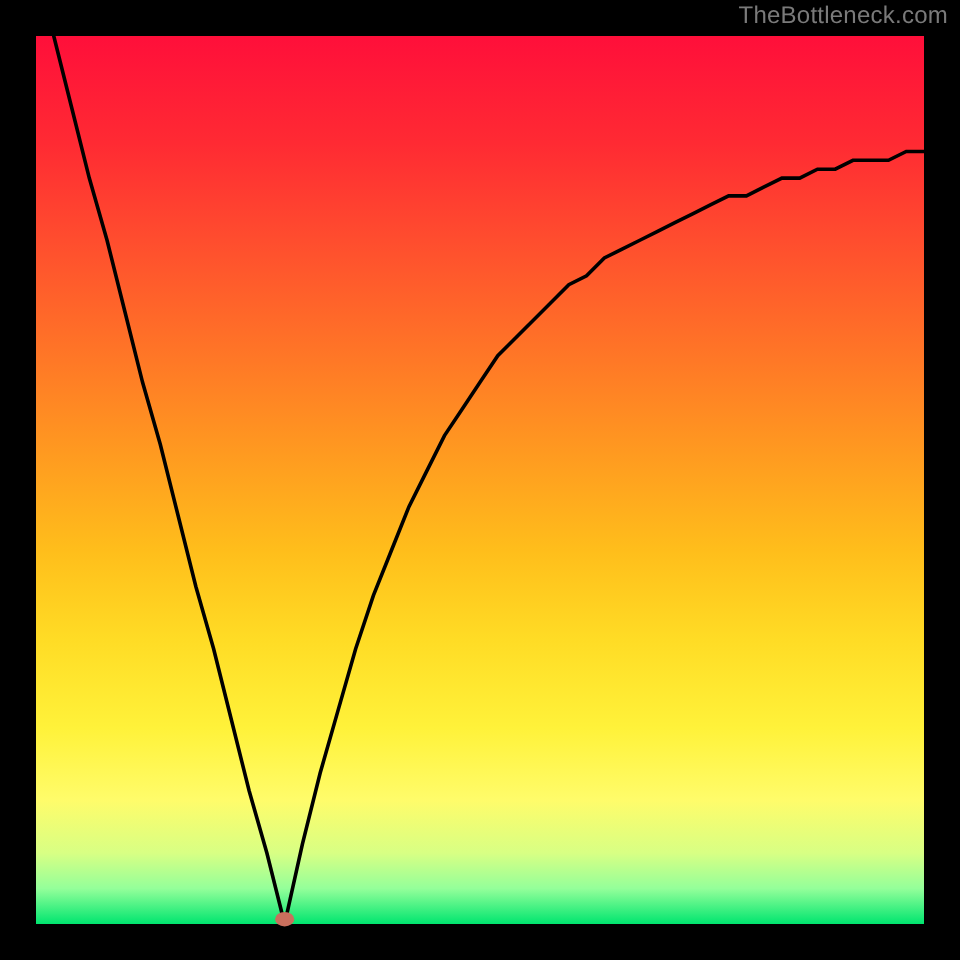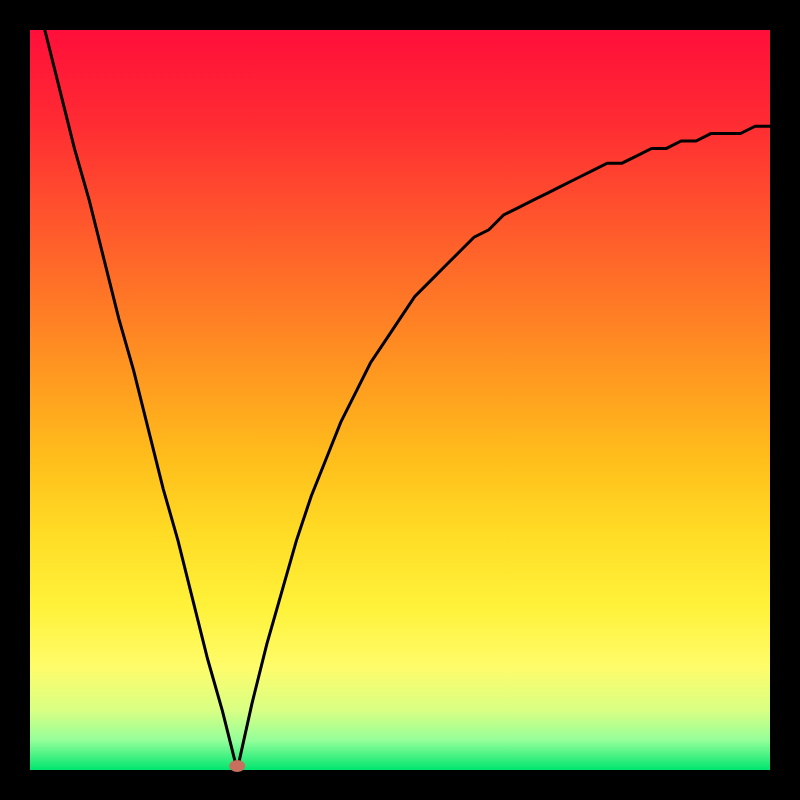--- a/index.html
+++ b/index.html
@@ -31,20 +31,21 @@
     position: absolute;
     top: 0;
     left: 0;
   }
 </style>
 </head>
 <body>
 
 <div class="frame">
 
+  <div class="watermark">TheBottleneck.com</div>
 
   <svg id="chart-svg" width="800" height="800" viewBox="0 0 800 800">
     <defs>
       <linearGradient id="bg-grad" x1="0" y1="0" x2="0" y2="1">
           <stop offset="0%" stop-color="#ff0f3a"></stop>
           <stop offset="12%" stop-color="#ff2a33"></stop>
           <stop offset="23%" stop-color="#ff4d2e"></stop>
           <stop offset="35%" stop-color="#ff7327"></stop>
           <stop offset="47%" stop-color="#ff9a20"></stop>
           <stop offset="57.99999999999999%" stop-color="#ffbe1b"></stop>

